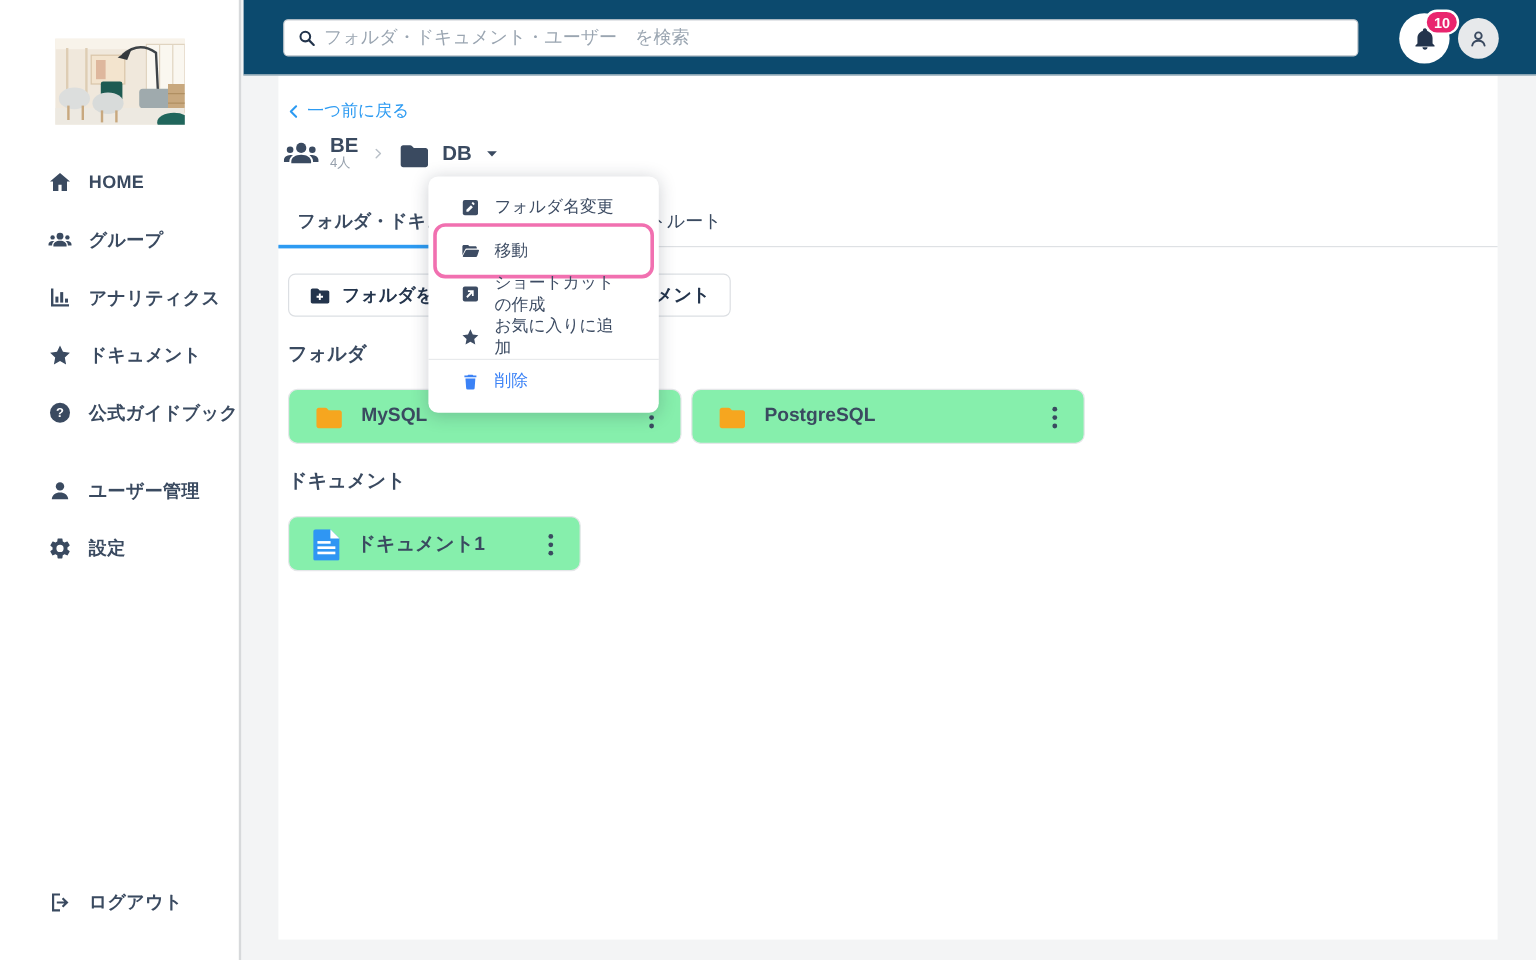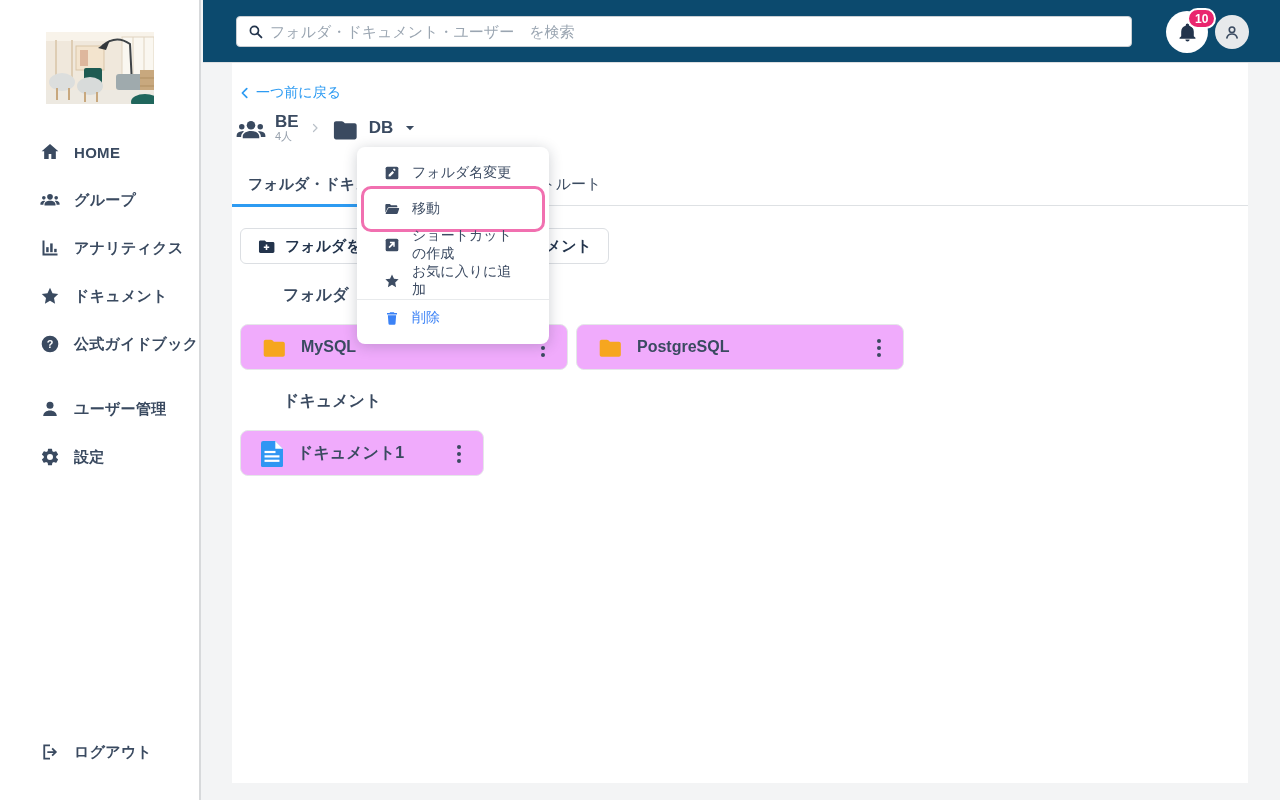--- a/index.html
+++ b/index.html
@@ -26,44 +26,44 @@
   .avatar-btn { position:absolute; left:1012px; top:15px; width:34px; height:34px; border-radius:50%; background:#E7E9EB; display:flex; align-items:center; justify-content:center; cursor:pointer; }
   .avatar-btn .aicon { width:20px; height:20px; color:#3A4A60; }
 
   
   .panel { position:absolute; left:232px; top:63px; width:1016px; height:720px; background:#fff; z-index:1; }
 
   .back-link { position:absolute; left:6px; top:21px; display:flex; align-items:center; color:#2D9BF2; font-size:14px; cursor:pointer; }
   .back-link .chev { width:14px; height:14px; margin-right:4px; }
 
   .breadcrumb { position:absolute; left:4px; top:46px; height:38px; display:flex; align-items:center; }
-  .bc-group { display:flex; align-items:center; cursor:pointer; }
+  .bc-group { display:flex; cursor:pointer; }
   .bc-group .gicon { width:30px; height:26px; color:#3A4A60; margin-right:9px; }
   .bc-names { display:flex; flex-direction:column; line-height:1.05; }
   .bc-name { font-size:17px; font-weight:700; color:#3A4A60; }
   .bc-sub { font-size:11px; color:#97A1AD; }
   .bc-sep { width:12px; height:12px; color:#B9C0C8; margin:0 10px; }
   .bc-folder { display:flex; align-items:center; cursor:pointer; }
   .bc-folder .ficon { width:28px; height:24px; color:#3A4A60; margin-right:10px; }
   .bc-folder .fname { font-size:17px; font-weight:600; color:#3A4A60; margin-right:10px; }
   .bc-folder .caret { width:14px; height:14px; color:#3A4A60; }
 
   .tabs { position:absolute; left:0; top:109px; width:1016px; height:34px; border-bottom:1px solid #DEE1E4; display:flex; }
   .tab { padding:0 16px; font-size:15px; display:flex; align-items:flex-start; padding-top:3px; color:#3A4A60; cursor:pointer; white-space:nowrap; }
   .tab.active { font-weight:700; border-bottom:3px solid #2D9BF2; margin-bottom:-2px; }
 
   .toolbar { position:absolute; left:8px; top:165px; display:flex; gap:16px; }
   .tool-btn { height:36px; border:1px solid #DCDFE3; background:#fff; border-radius:6px; display:flex; align-items:center; padding:0 16px; cursor:pointer; }
   .tool-btn .ticon { width:19px; height:19px; color:#23344c; margin-right:9px; flex:none; }
   .tool-btn .tlabel { font-size:15px; font-weight:700; color:#23344c; white-space:nowrap; }
 
-  .section-title { position:absolute; left:8px; font-size:16px; color:#3A4A60;margin-left:43px; }
+  .section-title { position:absolute; left:8px; font-size:16px; color:#3A4A60; }
 
   .cards { position:absolute; left:8px; display:flex; gap:8px; }
-  .card { height:46px; background:#f0abfc; border:1px solid #E5E7E9; border-radius:8px; display:flex; align-items:center; padding:0 14px 0 20px; position:relative; cursor:pointer; }
+  .card { height:46px; background:#86efac; border:1px solid #E5E7E9; border-radius:8px; display:flex; align-items:center; padding:0 14px 0 20px; position:relative; cursor:pointer; }
   .card.folder-card { width:328px; }
   .card.doc-card { width:244px; }
   .card .cicon { width:26px; height:24px; flex:none; margin-right:14px; }
   .card .clabel { font-size:16px; font-weight:700; color:#3A4A60; white-space:nowrap; }
   .kebab { position:absolute; right:10px; top:5px; width:28px; height:36px; display:flex; flex-direction:column; align-items:center; justify-content:center; gap:3px; cursor:pointer; background:transparent; border:none; }
   .kebab i { width:4px; height:4px; border-radius:50%; background:#3A4A60; display:block; }
 
   
   .menu { position:absolute; left:357px; top:147px; width:192px; background:#fff; border-radius:8px; box-shadow:0 2px 14px rgba(30,40,60,.22); padding:8px 0; z-index:50; }
   .menu-item { height:36px; display:flex; align-items:center; padding:0 27px; gap:12px; font-size:14px; color:#3D4C63; cursor:pointer; position:relative; }

